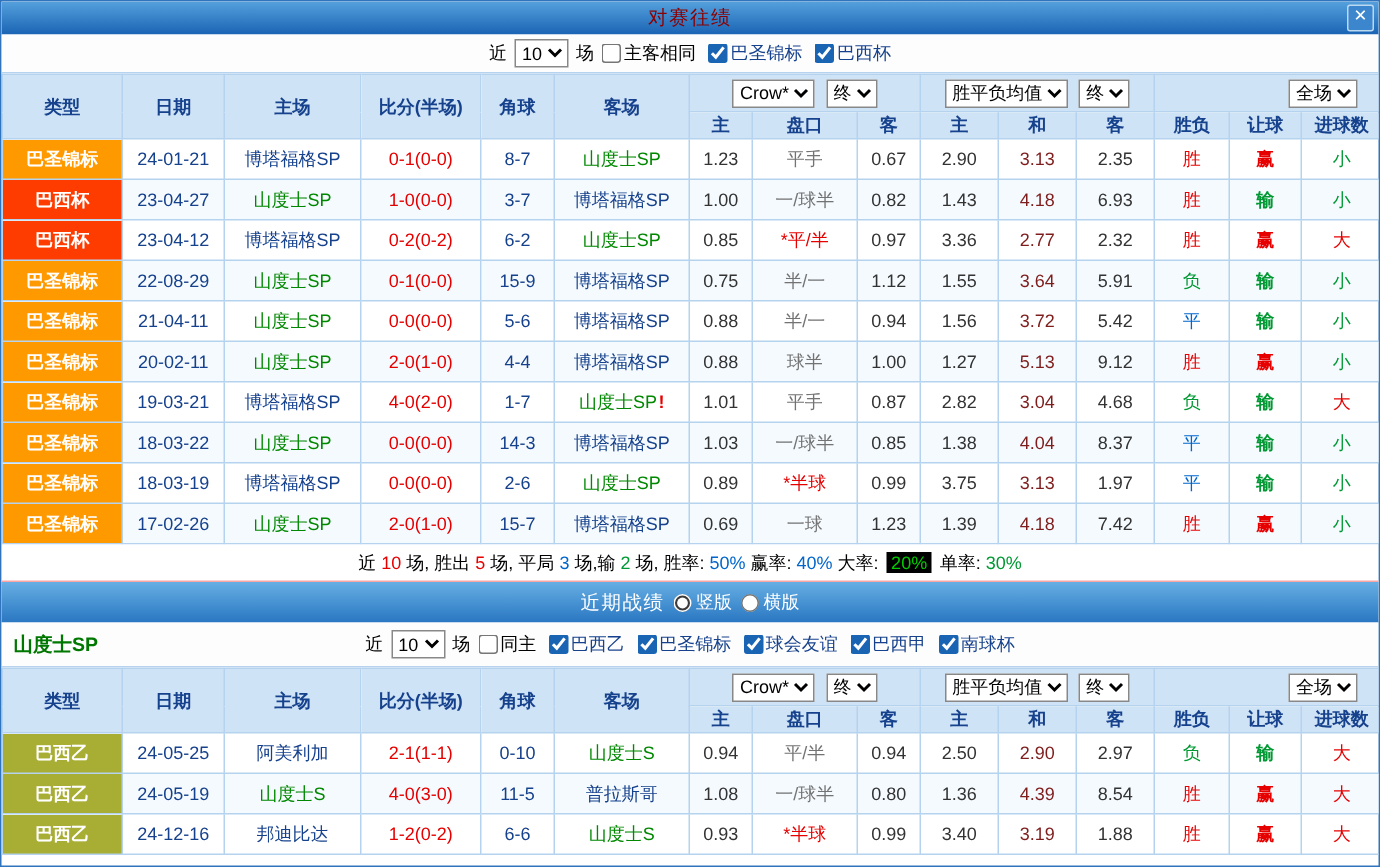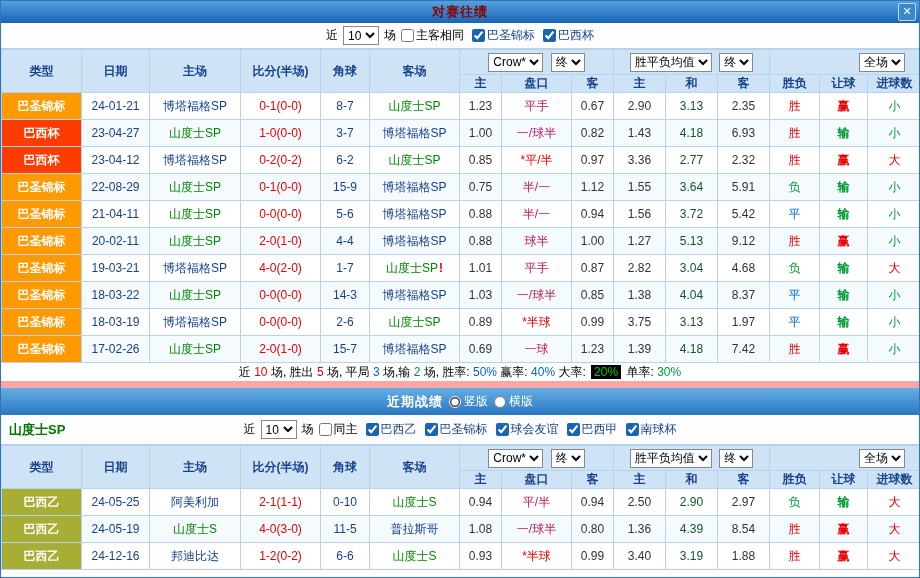--- a/index.html
+++ b/index.html
@@ -2,21 +2,21 @@
 <html><head>
 <meta charset="utf-8">
 <style>
   *{box-sizing:border-box;margin:0;padding:0}
   html,body{background:#fff}
   body{font-family:"Liberation Sans","DejaVu Sans",sans-serif;width:920px}
   .window{width:920px;height:578px;overflow:hidden;border:1px solid #2f74bc;display:flex;flex-direction:column;background:#fff}
 
   
   .titlebar{flex:0 0 22px;background:linear-gradient(to bottom,#55a0dc,#1a64b4);position:relative;display:flex;align-items:center;justify-content:center}
-  .titlebar .title{color:#8b0000;font-weight:bold;font-size:13px;letter-spacing:1px}
+  .titlebar .title{color:#8b0000;font-weight:normal;font-size:13px;letter-spacing:1px}
   .close-btn{position:absolute;right:3px;top:2px;width:18px;height:18px;background:#3c86cd;border:1px solid #bcd9f2;color:#fff;font-size:11px;line-height:15px;text-align:center;cursor:pointer;border-radius:2px;font-weight:bold}
 
   
   .filter-row{flex:0 0 26px;display:flex;align-items:center;justify-content:center;gap:5px;font-size:12px;background:#fdfdfd;border-bottom:1px solid #b5d3ee;position:relative}
   .filter-row.tall{flex:0 0 30px}
   .team-name{position:absolute;left:8px;color:#007700;font-weight:bold;font-size:13px}
   select{font-size:12px;height:19px;border:1px solid #888;background:#fff;font-family:inherit;color:#000}
   .checks{display:flex;align-items:center;gap:8px}
   label.chk{display:inline-flex;align-items:center;gap:2px;color:#16418c;cursor:pointer}
   label.chk.plain{color:#000}
@@ -29,40 +29,40 @@
   thead th{background:#cfe3f6;color:#16418c;font-weight:bold}
   thead tr.selrow th{height:25px}
   thead tr.subrow th{height:16px;font-size:12px}
   tbody td{height:27px;color:#333}
   tbody tr:nth-child(even) td{background:#f5fafe}
   td.type-cell{color:#fff;font-weight:bold}
   td.date,td.corner{color:#16418c}
   td.team{color:#16418c}
   td.team.green{color:#008800}
   td.score{color:#e60000}
-  td.hc{color:#be185d}
+  td.hc{color:#737373}
   td.hc.star{color:#e60000}
   td.num{color:#333}
-  td.num.blue{color:#14532d}
+  td.num.blue{color:#7f1d1d}
   td.res{font-weight:normal}
   td.res.bold{font-weight:bold}
   .mark{color:#e60000;font-weight:bold;margin-left:1px}
 
   
-  .summary-row{flex:0 0 25px;display:flex;align-items:center;justify-content:center;font-size:12px;border-bottom:7px solid #fca5a5;background:#fff}
+  .summary-row{flex:0 0 25px;display:flex;align-items:center;justify-content:center;font-size:12px;border-bottom:1px solid #fca5a5;background:#fff}
   .summary-row span{white-space:pre}
   .sum-plain{color:#000}
   .sum-red{color:#e60000}
   .sum-blue{color:#0066cc}
   .sum-green{color:#009933}
   .sum-badge{background:#000;color:#00cc00;padding:0 3px;margin:0 2px}
 
   
   .section-bar{flex:0 0 27px;background:linear-gradient(to bottom,#66aee3,#2a77c2);display:flex;align-items:center;justify-content:center;gap:6px;color:#fff;font-size:13px}
-  .section-title{font-weight:bold;letter-spacing:1px}
+  .section-title{font-weight:normal;letter-spacing:1px}
   .radio-opt{display:inline-flex;align-items:center;gap:3px;color:#fff;cursor:pointer;font-size:12px}
 
   .sel-cell{padding:2px 0}
   .sel-cell select{margin:0 2px}
   .sel-cell.scope{text-align:right;padding-right:14px}
 </style>
 </head>
 <body>
 
 <div class="window">

